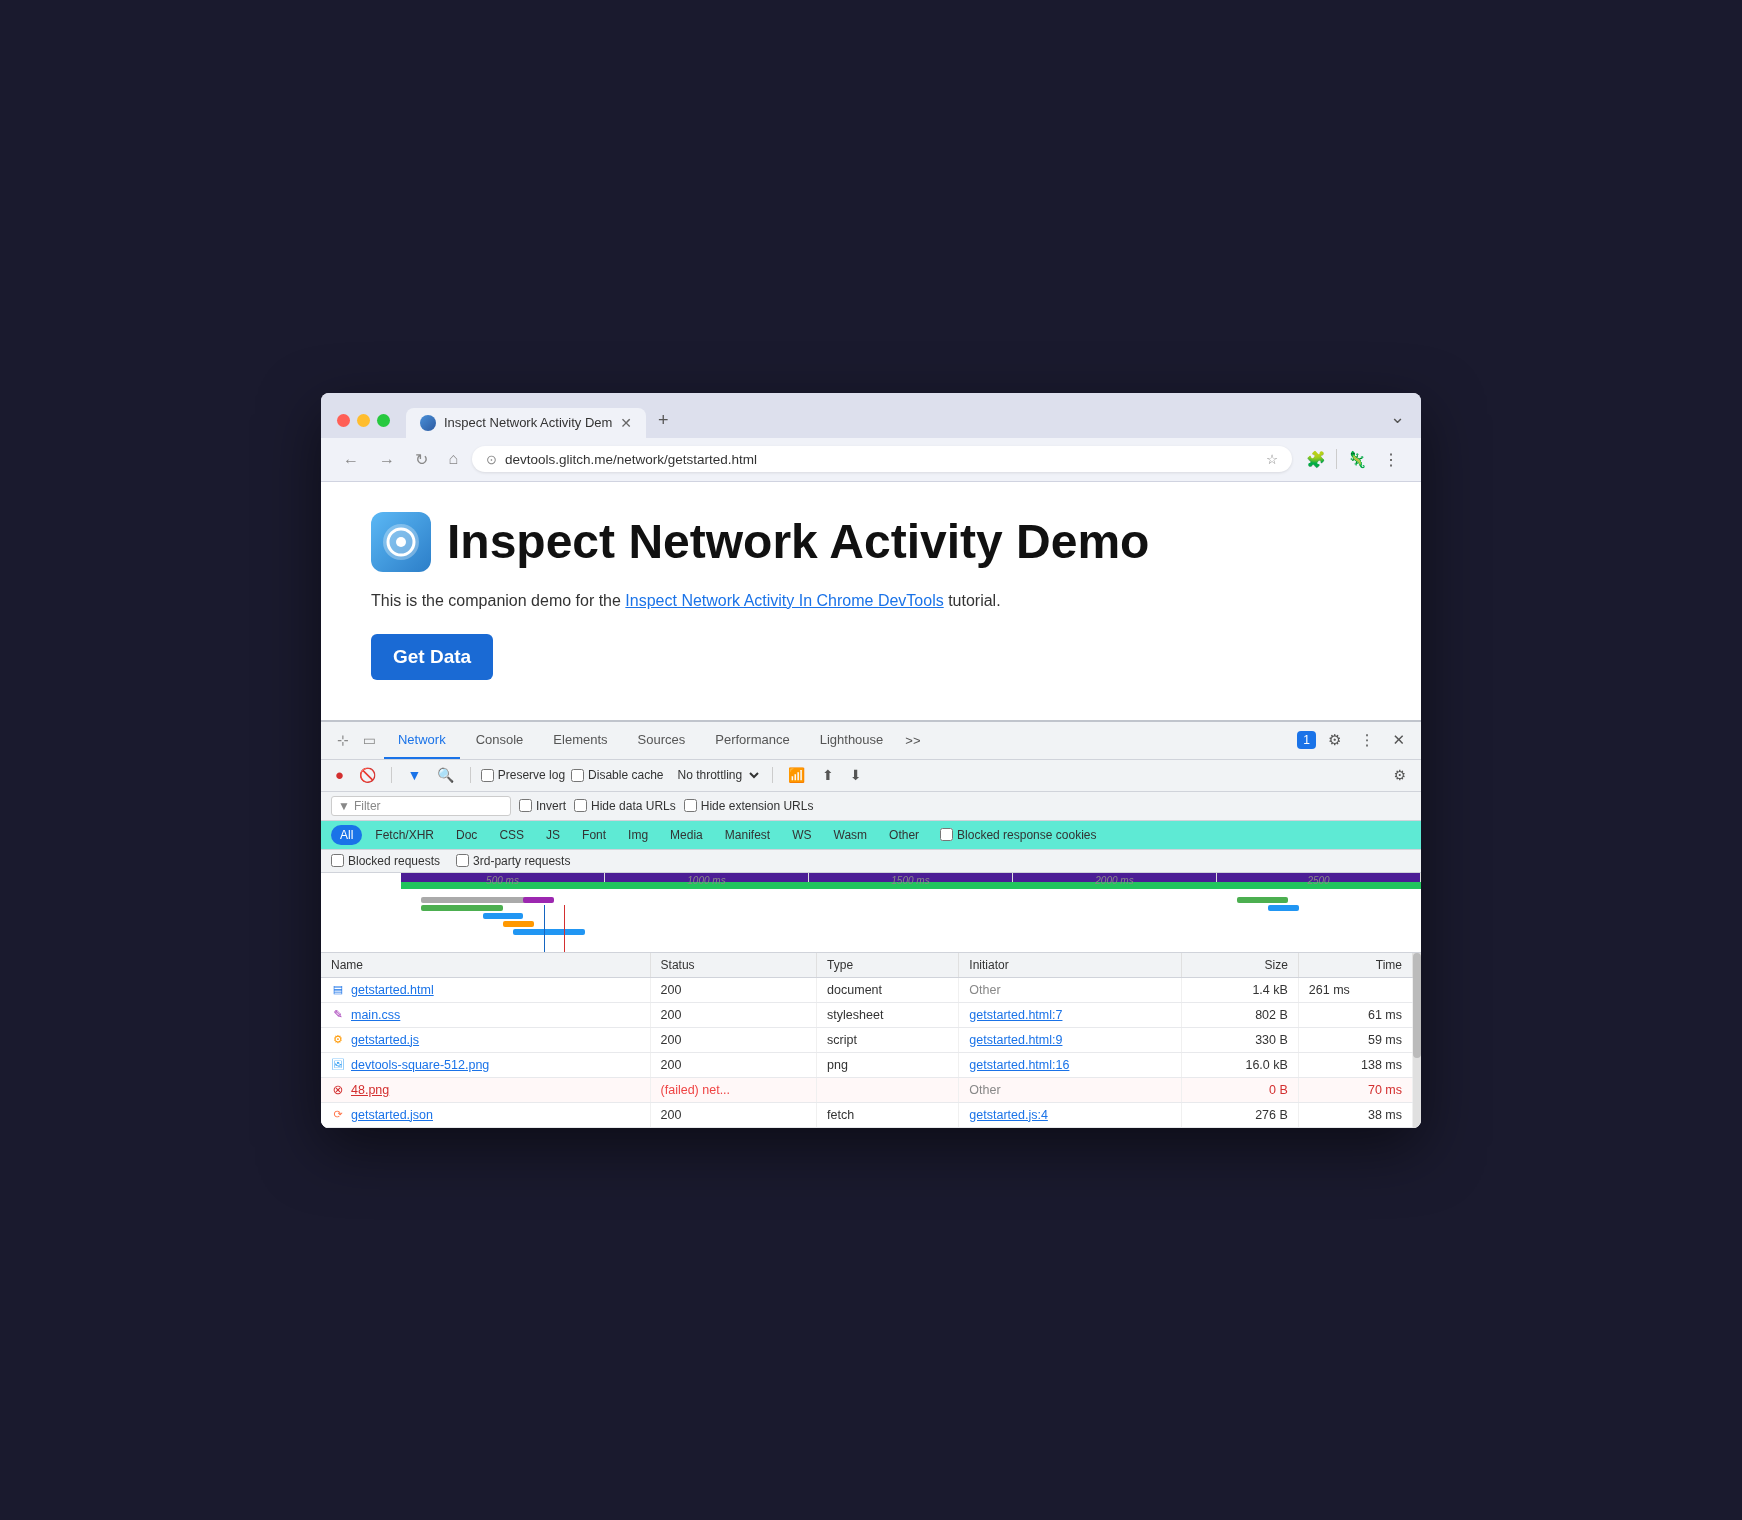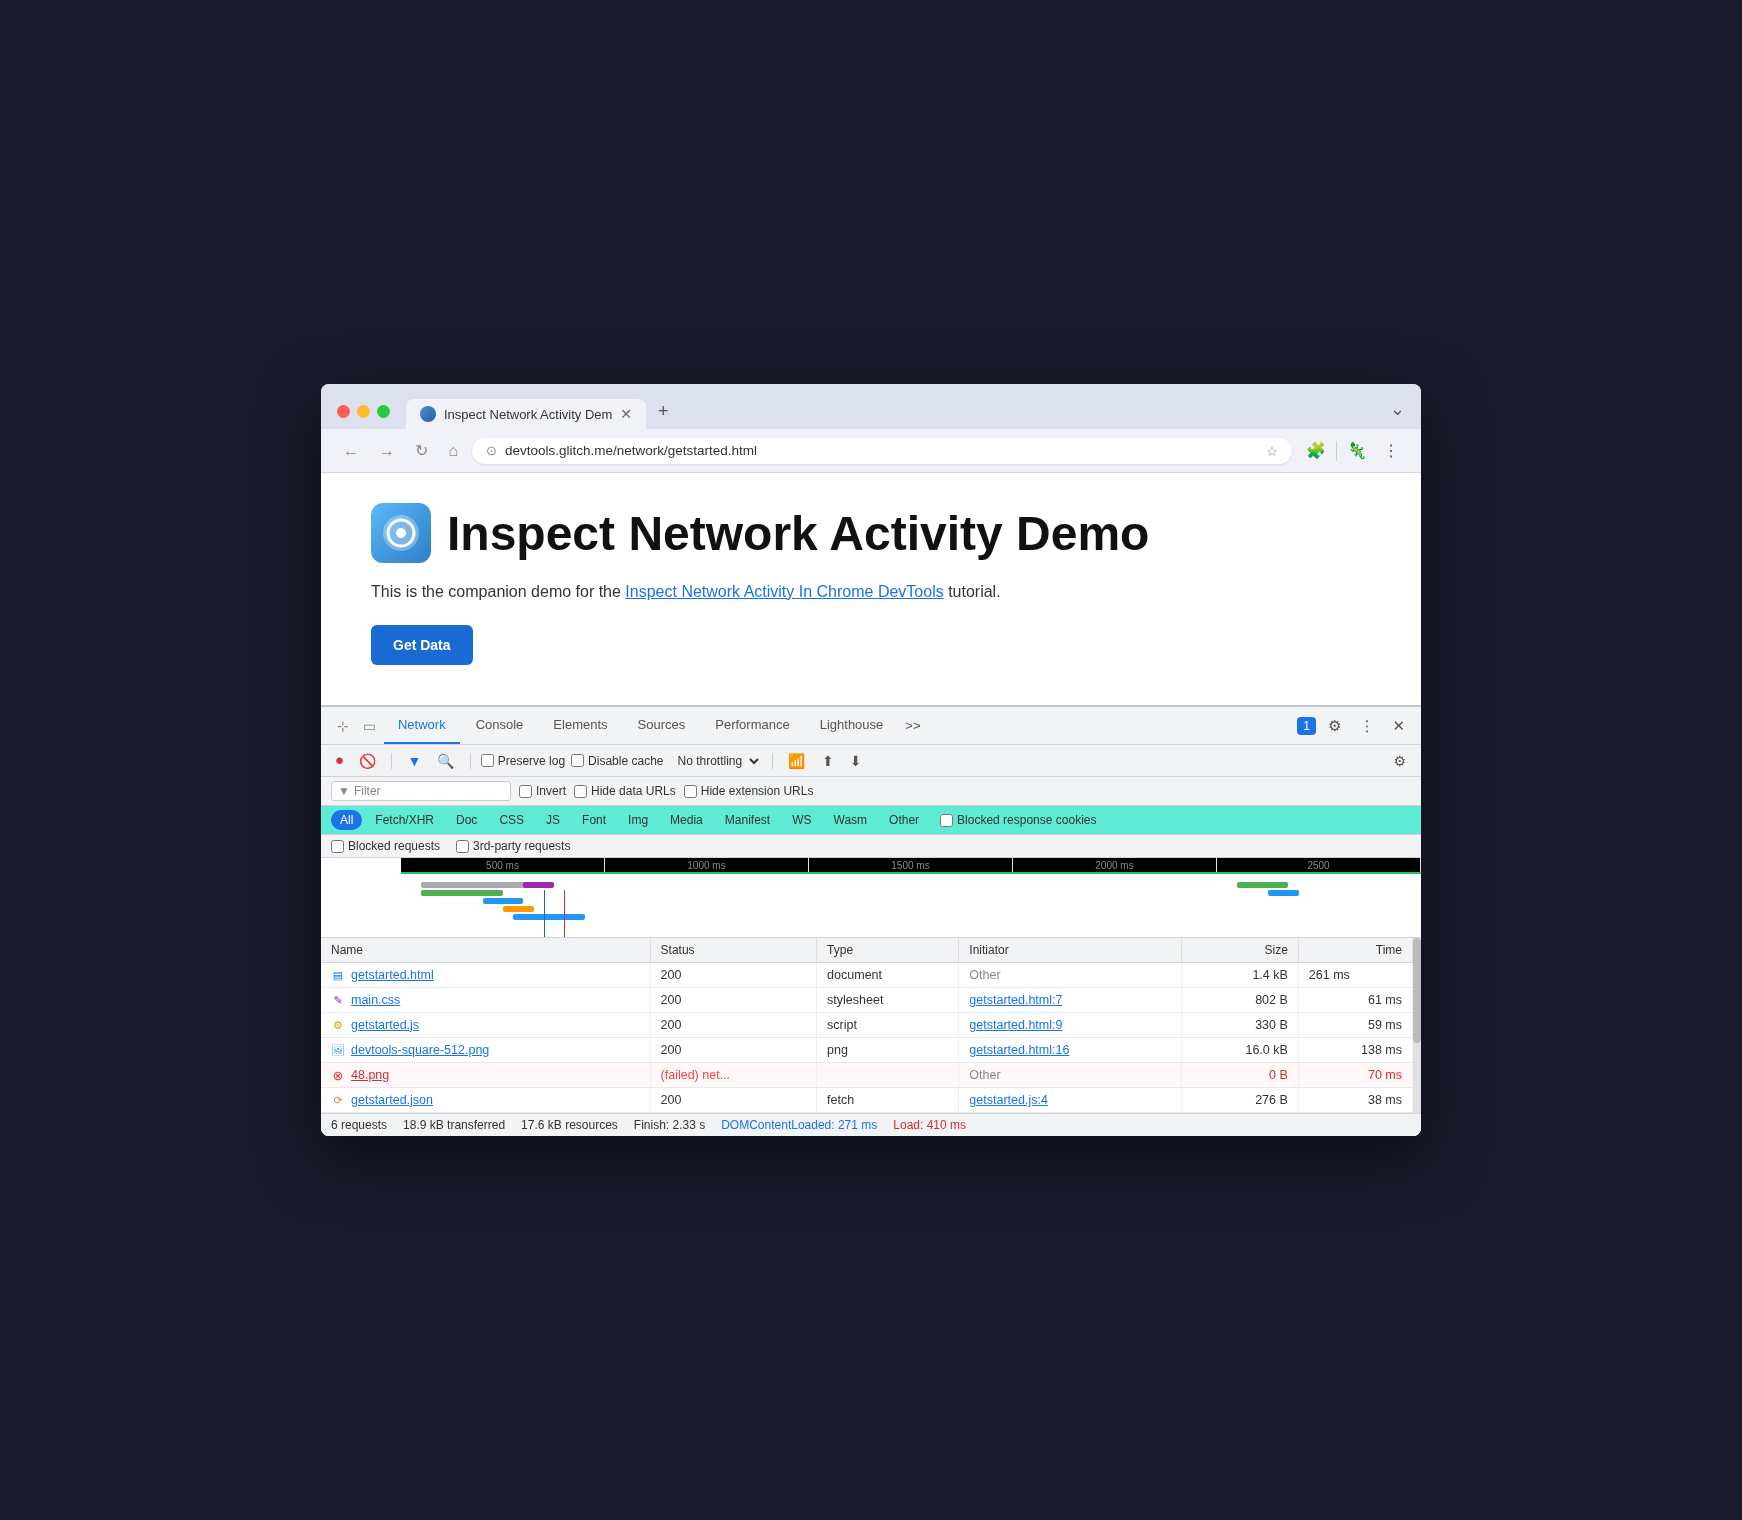--- a/index.html
+++ b/index.html
@@ -157,21 +157,21 @@
     .page-link {
       color: #1a73e8;
       text-decoration: underline;
     }
     .get-data-btn {
       background: #1a6ad4;
       color: white;
       border: none;
       border-radius: 6px;
       padding: 12px 22px;
-      font-size: 14px;
+      font-size: 19px;
       font-weight: 600;
       cursor: pointer;
       margin-bottom: 20px;
     }
     
     .devtools {
       background: #f8f9fa;
       border-top: 2px solid #c0c4cc;
     }
     .devtools-header {
@@ -297,22 +297,23 @@
       position: relative;
       overflow: hidden;
     }
     .timeline-ruler {
       display: flex;
       position: absolute;
       top: 0;
       left: 80px;
       right: 0;
       height: 16px;
-      background: #000000;
-      border-bottom: 2px solid #22c55e;
+      background: #4c1d95;
+      border-bottom: 7px solid #22c55e;
+      font-style: italic;
     }
     .ruler-mark {
       flex: 1;
       text-align: center;
       font-size: 10px;
       color: #888;
       border-right: 1px solid #e0e0e0;
       padding-top: 2px;
     }
     .timeline-bars {
@@ -678,22 +679,14 @@
               <td style="text-align:right;">38 ms</td>
             </tr>
           </tbody>
         </table>
       </div>
       <div class="scroll-col">
         <div class="scroll-thumb"></div>
       </div>
     </div>
 
-    <div class="dt-status-bar">
-      <span>6 requests</span>
-      <span>18.9 kB transferred</span>
-      <span>17.6 kB resources</span>
-      <span>Finish: 2.33 s</span>
-      <span class="status-domcontent">DOMContentLoaded: 271 ms</span>
-      <span class="status-load">Load: 410 ms</span>
-    </div>
   </div>
 </div>
 
 </body></html>

